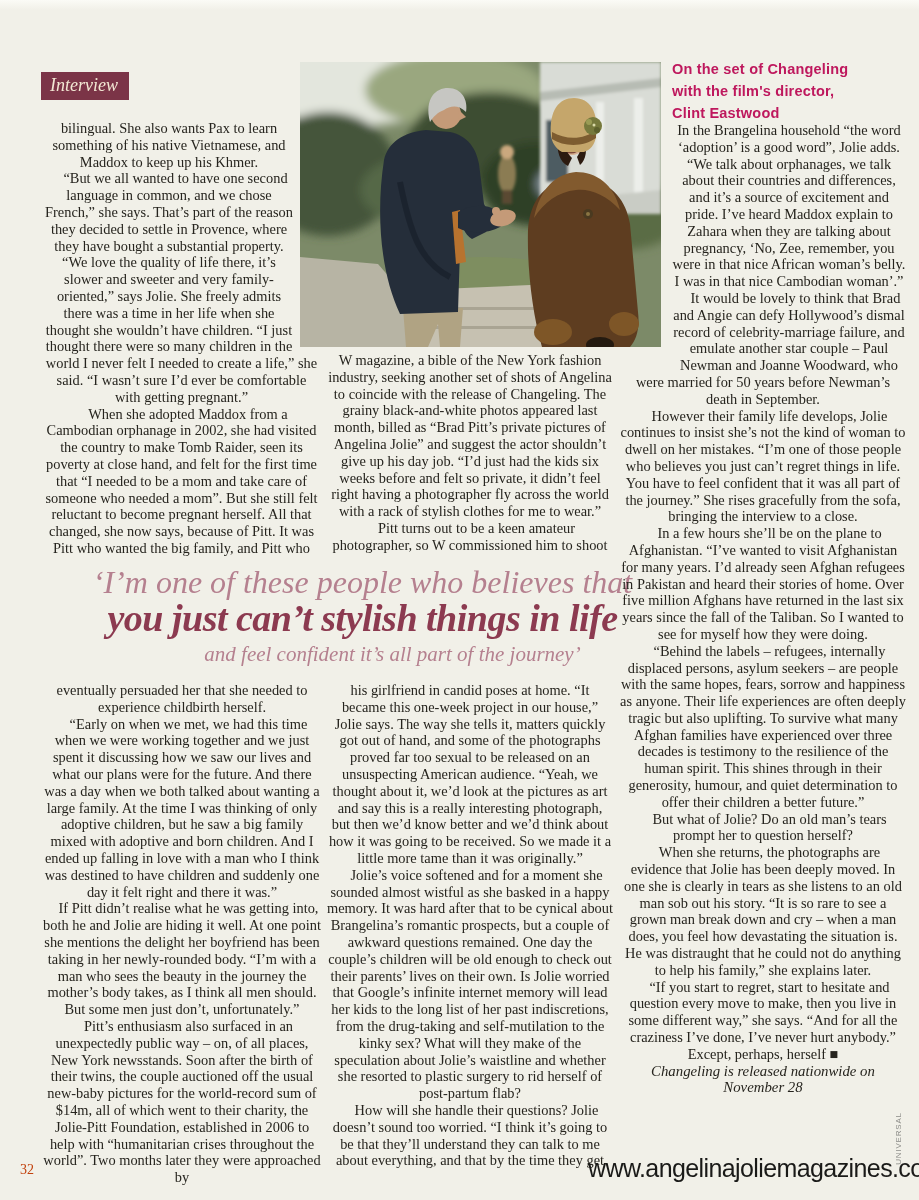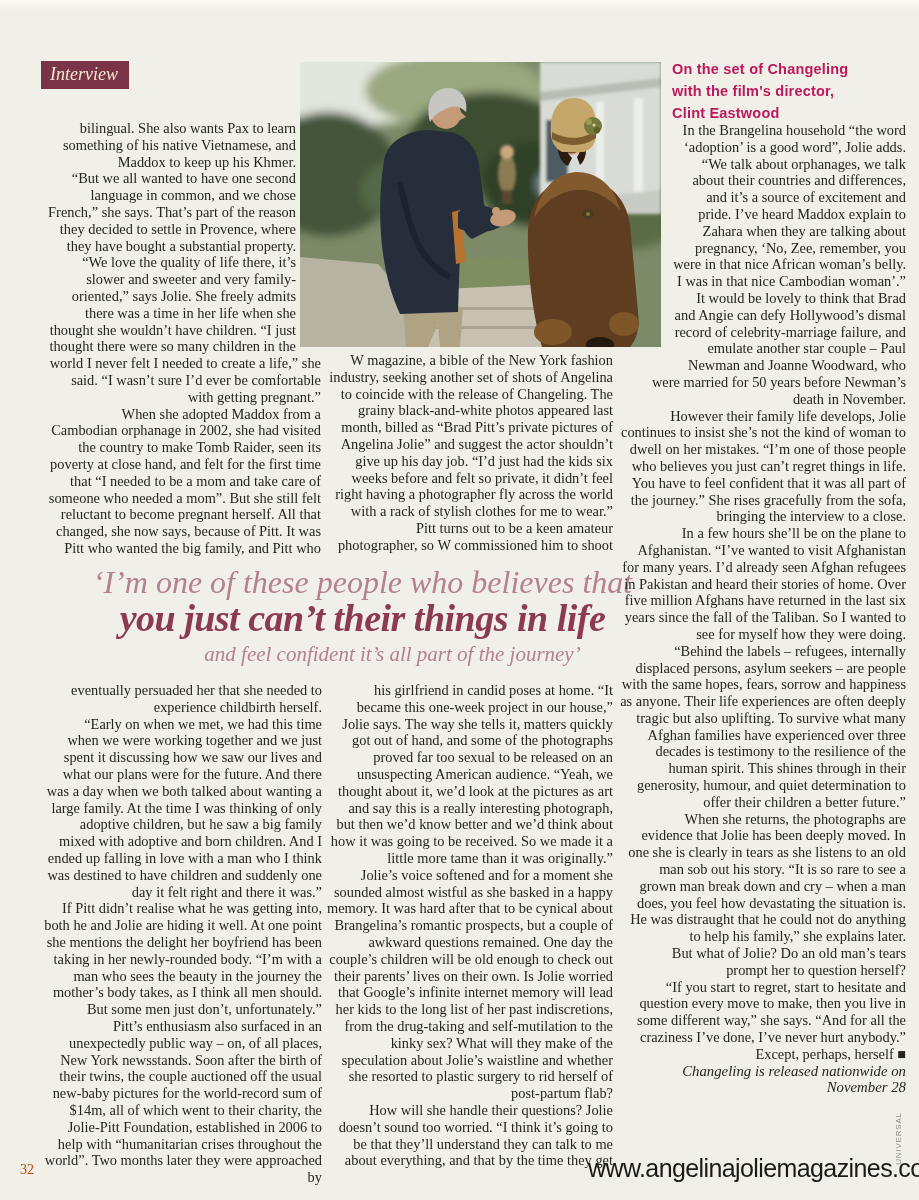--- a/index.html
+++ b/index.html
@@ -2,34 +2,34 @@
 <html><head>
 <meta charset="utf-8">
 <style>
   html,body{margin:0;padding:0;}
   body{background:#d8d8d2;font-family:"Liberation Serif",serif;}
   #page{position:relative;width:919px;height:1200px;background:#f1f0e8;overflow:hidden;margin:0 auto;}
   #page::before{content:"";position:absolute;left:0;top:0;width:919px;height:10px;
     background:linear-gradient(#fbfbf6,rgba(251,251,246,0));pointer-events:none;}
 
   
-  .tag{position:absolute;left:41px;top:61px;background:#7b3447;color:#f2e7d3;
+  .tag{position:absolute;left:41px;top:72px;background:#7b3447;color:#f2e7d3;
     font-style:italic;font-size:18px;line-height:25px;padding:1px 11px 2px 9px;}
 
   
   .photo{position:absolute;left:300px;top:62px;width:361px;height:285px;}
   .photo svg{display:block;}
 
   
   .caption{position:absolute;left:672px;top:58px;width:238px;
     font-family:"Liberation Sans",sans-serif;font-weight:bold;font-size:14.5px;
     line-height:22px;color:#be185d;white-space:pre-line;letter-spacing:.2px;}
 
   
-  .col{position:absolute;color:#26241e;font-size:14.4px;line-height:16.8px;text-align:right;}
+  .col{position:absolute;color:#26241e;font-size:14.4px;line-height:16.8px;text-align:center;}
   .col p{margin:0;}
   .col p + p{text-indent:13px;}
   .left-top{left:42px;top:120px;width:279px;}
   .left-top .spacer-r{float:right;width:25px;height:228px;}
   .left-bottom{left:42px;top:682px;width:280px;}
   .mid-top{left:327px;top:352px;width:286px;}
   .mid-bottom{left:327px;top:682px;width:286px;}
   .right-col{left:620px;top:122px;width:286px;}
   .right-col .spacer-l{float:left;width:52px;height:236px;}
   .right-col p:last-child{font-style:italic;text-indent:0;font-size:14.8px;}
@@ -140,21 +140,21 @@
 
   <div class="col left-top">
     <div class="spacer-r"></div>
   <p>bilingual. She also wants Pax to learn something of his native Vietnamese, and Maddox to keep up his Khmer.</p>
       <p>“But we all wanted to have one second language in common, and we chose French,” she says. That’s part of the reason they decided to settle in Provence, where they have bought a substantial property. “We love the quality of life there, it’s slower and sweeter and very family-oriented,” says Jolie. She freely admits there was a time in her life when she thought she wouldn’t have children. “I just thought there were so many children in the world I never felt I needed to create a life,” she said. “I wasn’t sure I’d ever be comfortable with getting pregnant.”</p>
       <p>When she adopted Maddox from a Cambodian orphanage in 2002, she had visited the country to make Tomb Raider, seen its poverty at close hand, and felt for the first time that “I needed to be a mom and take care of someone who needed a mom”. But she still felt reluctant to become pregnant herself. All that changed, she now says, because of Pitt. It was Pitt who wanted the big family, and Pitt who</p>
     </div>
 
   <div class="quote">
     <div class="q1">‘I’m one of these people who believes that</div>
-    <div class="q2">you just can’t their things in life</div>
+    <div class="q2">you just can’t stylish things in life</div>
     <div class="q3">and feel confident it’s all part of the journey’</div>
   </div>
 
   <div class="col left-bottom">
       <p>eventually persuaded her that she needed to experience childbirth herself.</p>
       <p>“Early on when we met, we had this time when we were working together and we just spent it discussing how we saw our lives and what our plans were for the future. And there was a day when we both talked about wanting a large family. At the time I was thinking of only adoptive children, but he saw a big family mixed with adoptive and born children. And I ended up falling in love with a man who I think was destined to have children and suddenly one day it felt right and there it was.”</p>
       <p>If Pitt didn’t realise what he was getting into, both he and Jolie are hiding it well. At one point she mentions the delight her boyfriend has been taking in her newly-rounded body. “I’m with a man who sees the beauty in the journey the mother’s body takes, as I think all men should. But some men just don’t, unfortunately.”</p>
       <p>Pitt’s enthusiasm also surfaced in an unexpectedly public way – on, of all places, New York newsstands. Soon after the birth of their twins, the couple auctioned off the usual new-baby pictures for the world-record sum of $14m, all of which went to their charity, the Jolie-Pitt Foundation, established in 2006 to help with “humanitarian crises throughout the world”. Two months later they were approached by</p>
     </div>
 
@@ -165,26 +165,26 @@
 
   <div class="col mid-bottom">
       <p>his girlfriend in candid poses at home. “It became this one-week project in our house,” Jolie says. The way she tells it, matters quickly got out of hand, and some of the photographs proved far too sexual to be released on an unsuspecting American audience. “Yeah, we thought about it, we’d look at the pictures as art and say this is a really interesting photograph, but then we’d know better and we’d think about how it was going to be received. So we made it a little more tame than it was originally.”</p>
       <p>Jolie’s voice softened and for a moment she sounded almost wistful as she basked in a happy memory. It was hard after that to be cynical about Brangelina’s romantic prospects, but a couple of awkward questions remained. One day the couple’s children will be old enough to check out their parents’ lives on their own. Is Jolie worried that Google’s infinite internet memory will lead her kids to the long list of her past indiscretions, from the drug-taking and self-mutilation to the kinky sex? What will they make of the speculation about Jolie’s waistline and whether she resorted to plastic surgery to rid herself of post-partum flab?</p>
       <p>How will she handle their questions? Jolie doesn’t sound too worried. “I think it’s going to be that they’ll understand they can talk to me about everything, and that by the time they get</p>
     </div>
 
   <div class="col right-col">
     <div class="spacer-l"></div>
       <p>In the Brangelina household “the word ‘adoption’ is a good word”, Jolie adds. “We talk about orphanages, we talk about their countries and differences, and it’s a source of excitement and pride. I’ve heard Maddox explain to Zahara when they are talking about pregnancy, ‘No, Zee, remember, you were in that nice African woman’s belly. I was in that nice Cambodian woman’.”</p>
-      <p>It would be lovely to think that Brad and Angie can defy Hollywood’s dismal record of celebrity-marriage failure, and emulate another star couple – Paul Newman and Joanne Woodward, who were married for 50 years before Newman’s death in November.</p>
+      <p>It would be lovely to think that Brad and Angie can defy Hollywood’s dismal record of celebrity-marriage failure, and emulate another star couple – Paul Newman and Joanne Woodward, who were married for 50 years before Newman’s death in September.</p>
       <p>However their family life develops, Jolie continues to insist she’s not the kind of woman to dwell on her mistakes. “I’m one of those people who believes you just can’t regret things in life. You have to feel confident that it was all part of the journey.” She rises gracefully from the sofa, bringing the interview to a close.</p>
       <p>In a few hours she’ll be on the plane to Afghanistan. “I’ve wanted to visit Afghanistan for many years. I’d already seen Afghan refugees in Pakistan and heard their stories of home. Over five million Afghans have returned in the last six years since the fall of the Taliban. So I wanted to see for myself how they were doing.</p>
       <p>“Behind the labels – refugees, internally displaced persons, asylum seekers – are people with the same hopes, fears, sorrow and happiness as anyone. Their life experiences are often deeply tragic but also uplifting. To survive what many Afghan families have experienced over three decades is testimony to the resilience of the human spirit. This shines through in their generosity, humour, and quiet determination to offer their children a better future.”</p>
+      <p>But what of Jolie? Do an old man’s tears prompt her to question herself?</p>
       <p>When she returns, the photographs are evidence that Jolie has been deeply moved. In one she is clearly in tears as she listens to an old man sob out his story. “It is so rare to see a grown man break down and cry – when a man does, you feel how devastating the situation is. He was distraught that he could not do anything to help his family,” she explains later.</p>
-      <p>But what of Jolie? Do an old man’s tears prompt her to question herself?</p>
       <p>“If you start to regret, start to hesitate and question every move to make, then you live in some different way,” she says. “And for all the craziness I’ve done, I’ve never hurt anybody.” Except, perhaps, herself ■</p>
       <p>Changeling is released nationwide on November 28</p>
     </div>
 
   <div class="page-number">32</div>
 
   <div class="watermark">www.angelinajoliemagazines.com</div>
 
   <div class="credit">UNIVERSAL</div>
 

